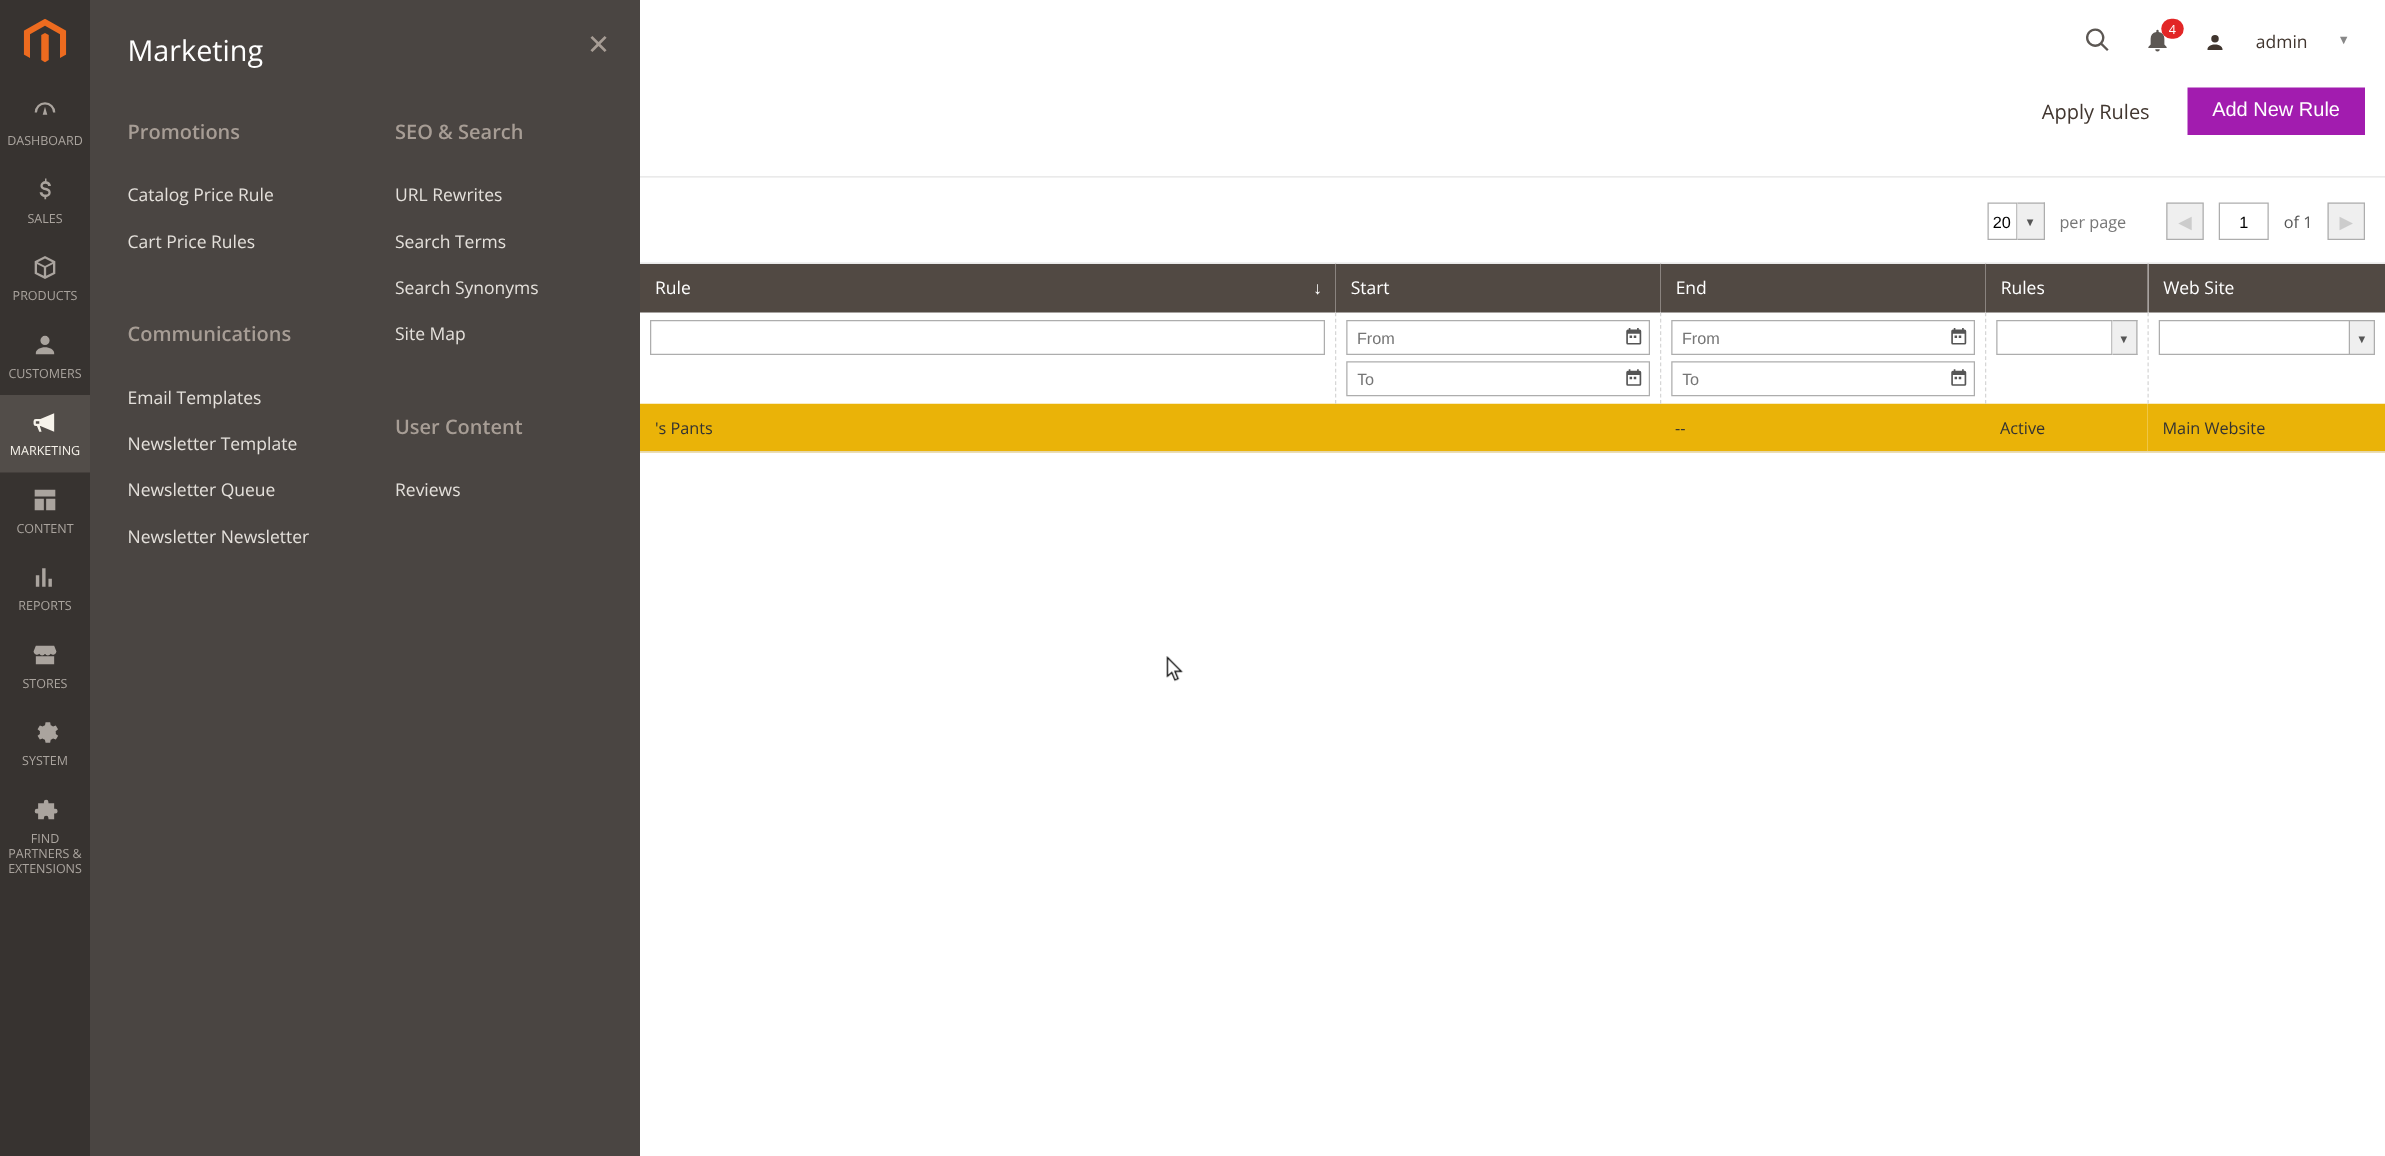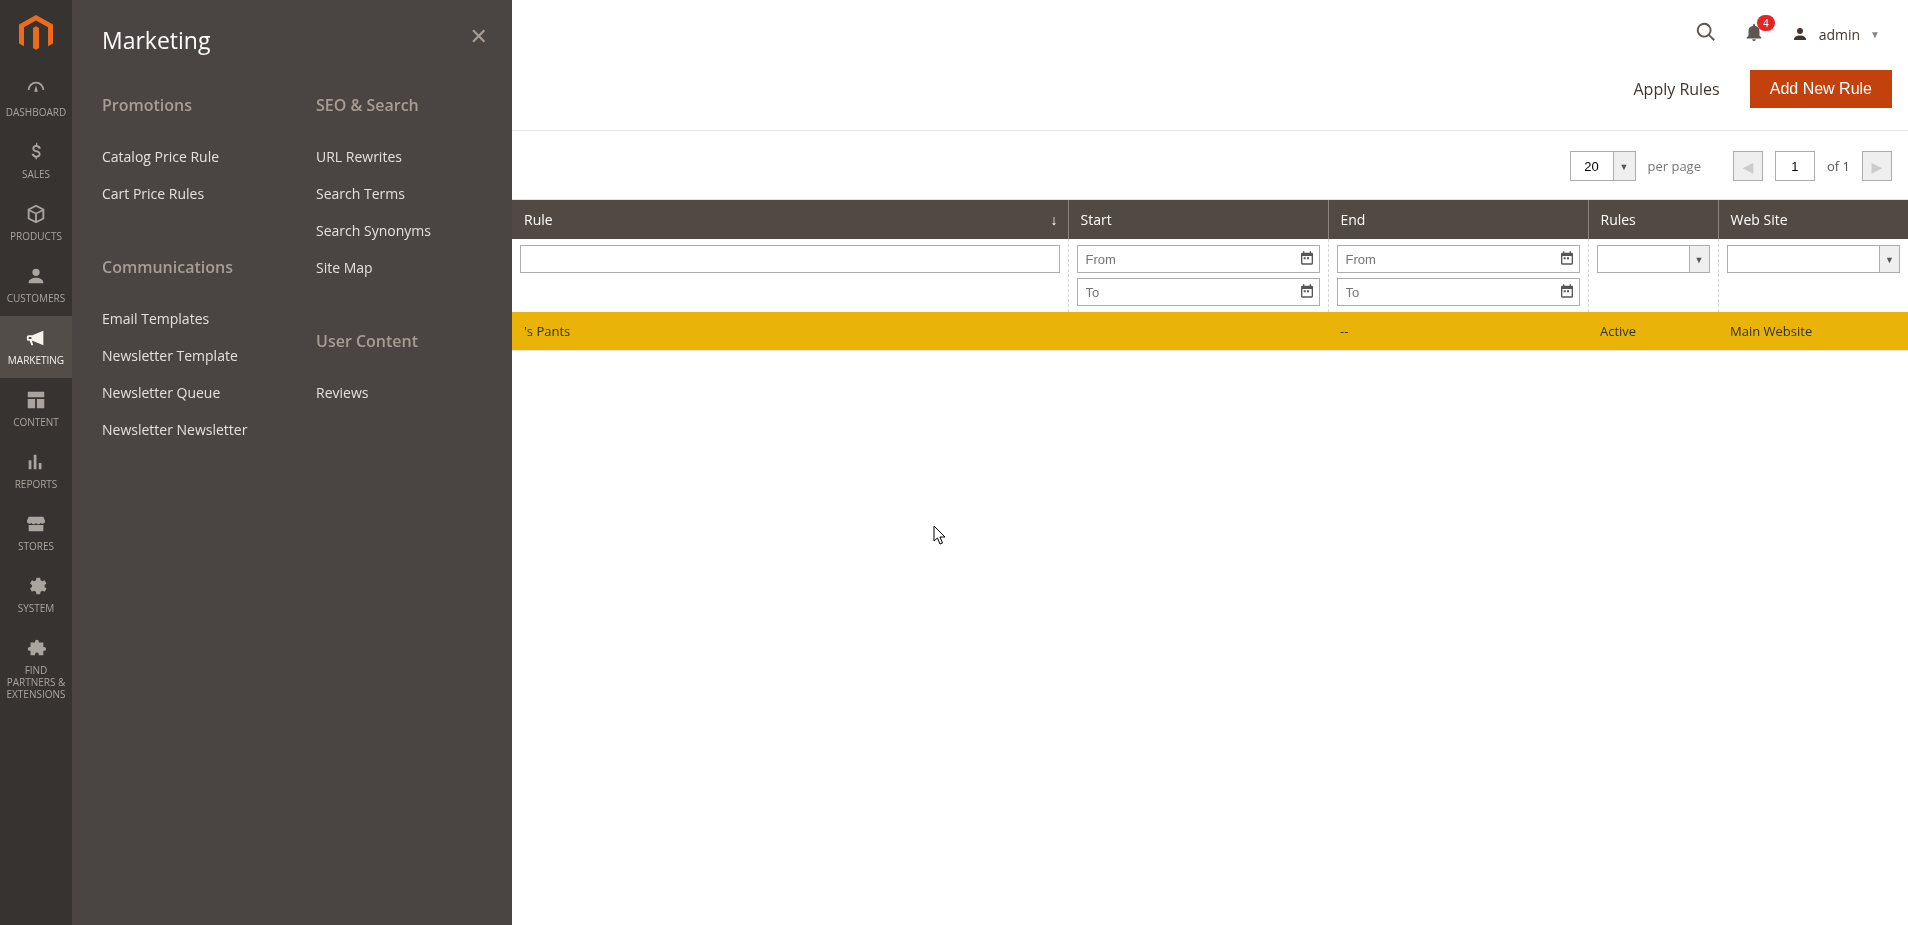--- a/index.html
+++ b/index.html
@@ -26,31 +26,31 @@
   .flyout .group-title.mtop { margin-top: 44px; }
   .flyout ul { list-style: none; }
   .flyout li { color: #e4e0db; font-size: 14px; padding: 9px 0; cursor: pointer; }
 
   
   .content { flex: 1; display: flex; flex-direction: column; min-width: 0; }
   .topbar { height: 68px; display: flex; align-items: center; justify-content: flex-end; padding: 0 28px; gap: 26px; }
   .top-icon { cursor: pointer; color: #5c5753; position: relative; }
   .top-icon svg { width: 22px; height: 22px; fill: currentColor; }
   .badge { position: absolute; top: -6px; right: -10px; background: #e22626; color: #fff; font-size: 10px; border-radius: 9px; padding: 1px 6px; }
-  .admin-acc { display: flex; align-items: center; gap: 10px; cursor: pointer; color: #41362f; font-size: 14px; }
+  .admin-acc { display: flex; gap: 24px; cursor: pointer; color: #41362f; font-size: 14px; }
   .admin-acc .user-ic { width: 18px; height: 20px; }
   .admin-acc .caret { font-size: 10px; color: #888; }
 
-  .page-actions { display: flex; align-items: center; justify-content: flex-end; padding: 0 16px 20px; gap: 12px; border-bottom: 1px solid #e3e3e3; }
+  .page-actions { display: flex; align-items: center; justify-content: flex-end; padding: 0 16px 31px; gap: 12px; border-bottom: 1px solid #e3e3e3; }
   .btn-link { color: #41362f; font-size: 16px; padding: 10px 18px; cursor: pointer; }
-  .btn-primary { background: #c2410c; color: #fff; font-size: 16px; padding: 10px 20px; border: none; cursor: pointer; }
+  .btn-primary { background: #a21caf; color: #fff; font-size: 16px; padding: 10px 20px; border: none; cursor: pointer; }
 
   .toolbar { display: flex; align-items: center; justify-content: flex-end; padding: 20px 16px 18px; gap: 12px; border-bottom: 1px solid #e3e3e3; }
   .perpage-sel { display: flex; }
-  .perpage-sel input { width: 44px; height: 30px; border: 1px solid #adadad; text-align: center; font-size: 13px; }
+  .perpage-sel input { width: 24px; height: 30px; border: 1px solid #adadad; text-align: center; font-size: 13px; }
   .perpage-sel .dd { width: 22px; border: 1px solid #adadad; border-left: none; background: #efefef; display: flex; align-items: center; justify-content: center; cursor: pointer; font-size: 9px; color: #555; }
   .perpage-label { color: #777; font-size: 13px; margin-right: 20px; }
   .pager-btn { width: 30px; height: 30px; border: 1px solid #adadad; background: #efefef; display: flex; align-items: center; justify-content: center; cursor: pointer; color: #999; }
   .pager-btn.disabled { color: #ccc; cursor: default; }
   .page-num { width: 40px; height: 30px; border: 1px solid #adadad; text-align: center; font-size: 13px; }
   .page-of { font-size: 13px; color: #555; }
 
   
   table.grid { width: 100%; border-collapse: collapse; }
   table.grid th { background: #514943; color: #fff; font-weight: 400; font-size: 14px; text-align: left; padding: 10px 12px; border-right: 1px solid #8a837f; position: relative; }

